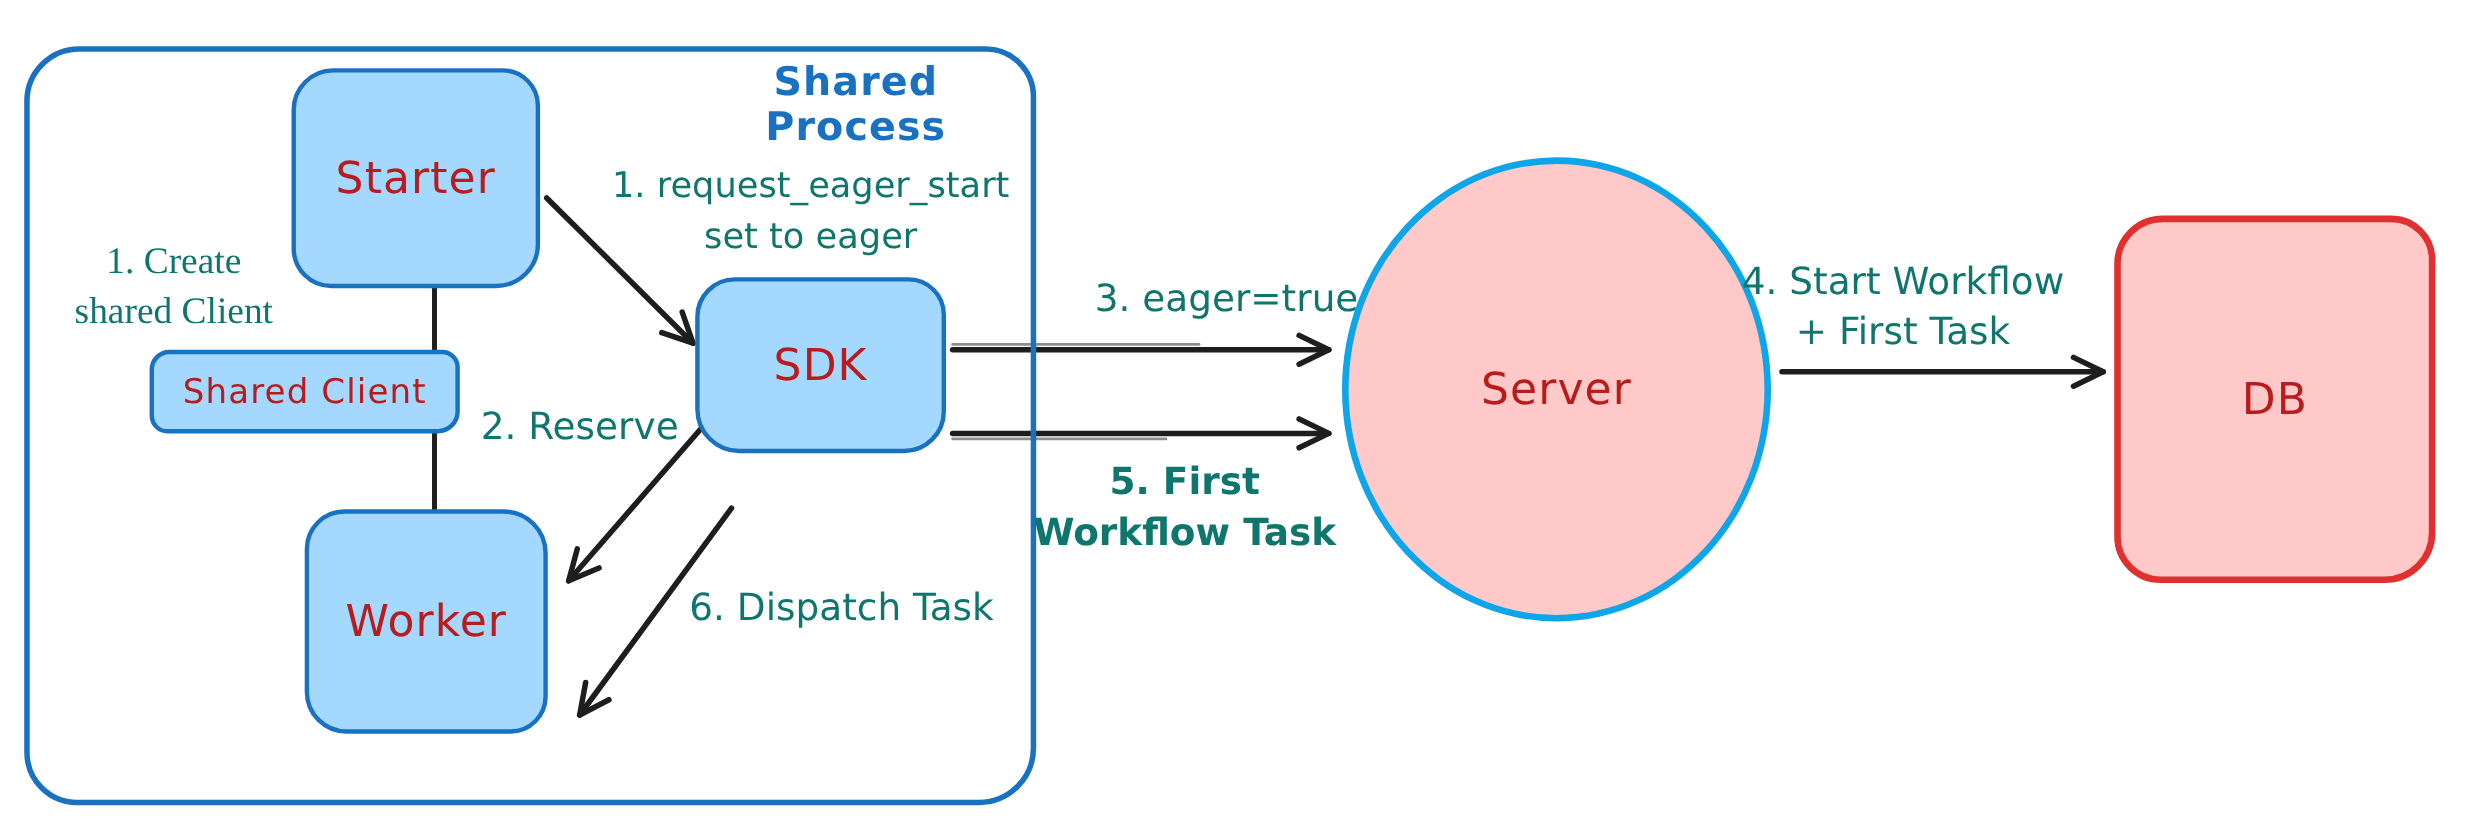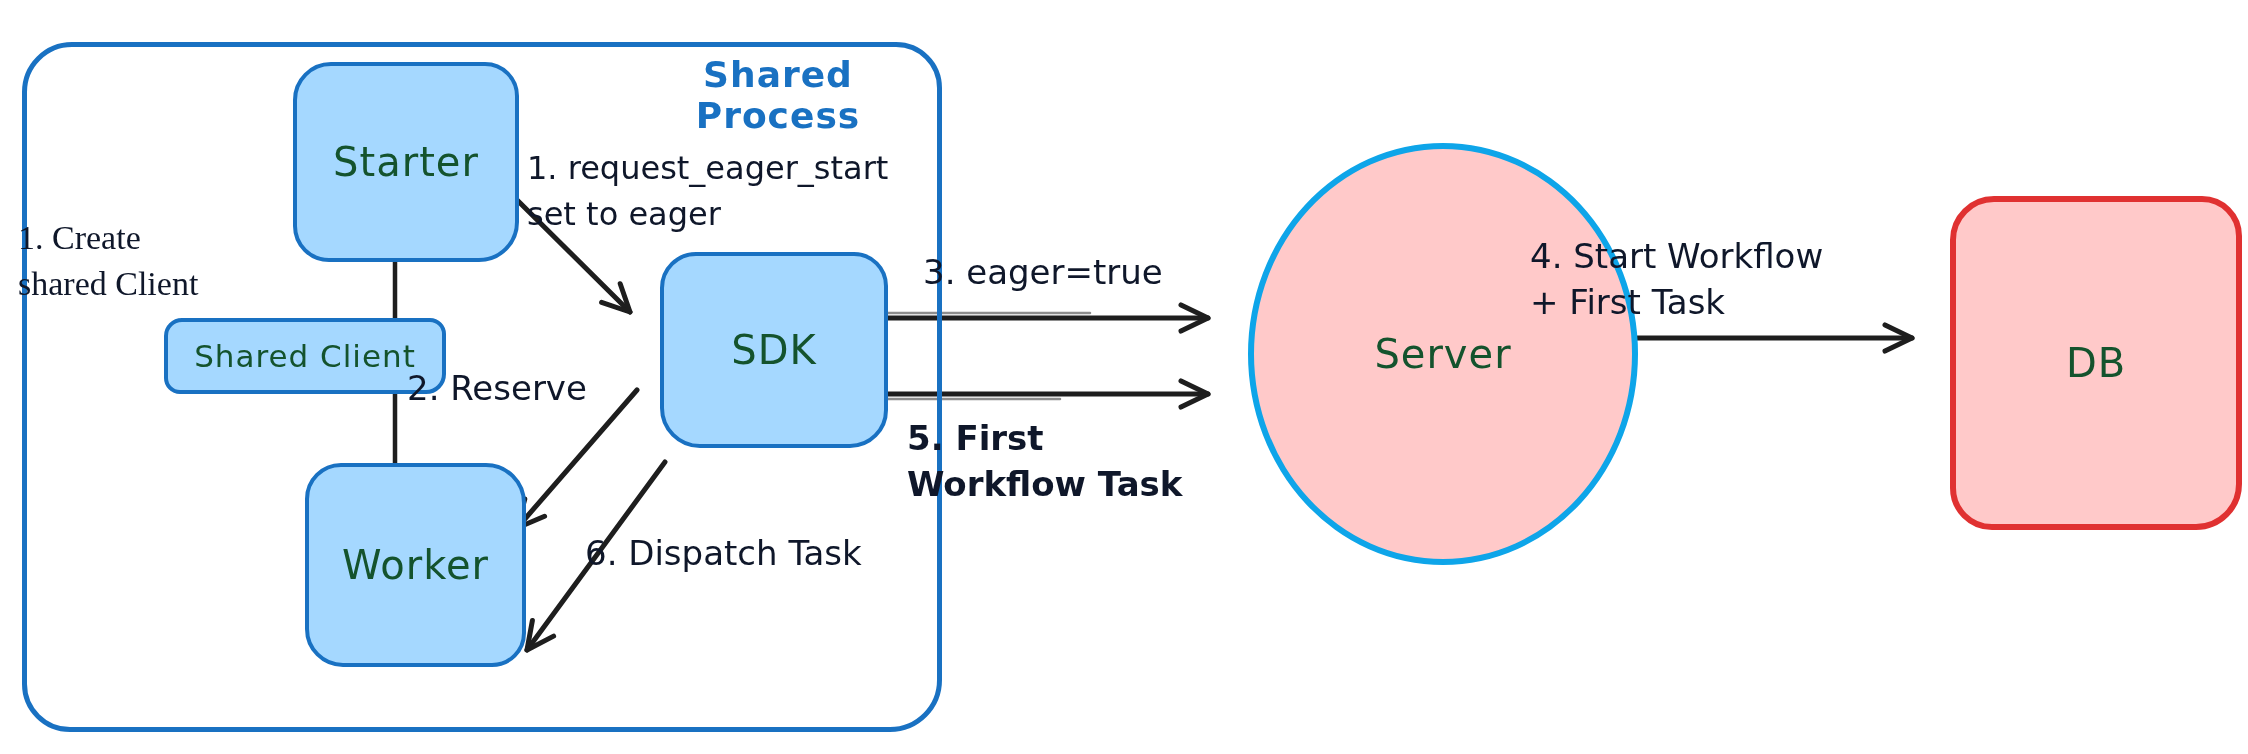--- a/index.html
+++ b/index.html
@@ -44,71 +44,70 @@
   .node {
     position: absolute;
     display: flex;
     align-items: center;
     justify-content: center;
     box-sizing: border-box;
     background: #a5d8ff;
     border: 4px solid #1971c2;
     font-size: 40px;
     letter-spacing: 1px;
-    color: #14532d;
-    margin-left: 28px;
+    color: #b91c1c;
   }
   .node--starter {
     left: 265px; top: 62px;
     width: 226px; height: 200px;
     border-radius: 38px 34px 40px 36px;
   }
   .node--shared-client {
     left: 136px; top: 318px;
     width: 282px; height: 76px;
     border-radius: 18px 16px 20px 16px;
     font-size: 31px;
   }
   .node--worker {
     left: 277px; top: 463px;
     width: 221px; height: 204px;
     border-radius: 36px 40px 34px 38px;
   }
   .node--sdk {
     left: 632px; top: 252px;
-    width: 228px; height: 196px;
+    width: 228px; height: 160px;
     border-radius: 36px 34px 38px 40px;
   }
   .node--server {
     left: 1220px; top: 143px;
     width: 390px; height: 422px;
     background: #ffc9c9;
     border: 6px solid #0ea5e9;
     border-radius: 50%;
   }
   .node--db {
     left: 1922px; top: 196px;
     width: 292px; height: 334px;
     background: #ffc9c9;
     border: 6px solid #e03131;
     border-radius: 44px 40px 46px 42px;
   }
   .ann {
     position: absolute;
-    text-align: left;
+    text-align: center;
     font-size: 34px;
     line-height: 46px;
-    color: #0f172a;
+    color: #0f766e;
   }
   .ann span { display: block; }
   .ann--create-client   { left: 18px;   top: 215px; width: 280px; font-family: Liberation Serif, serif; }
   .ann--request-eager   { left: 527px;  top: 145px; width: 420px; font-size: 32px; }
   .ann--reserve-slot    { left: 407px;  top: 365px; width: 240px; }
   .ann--dispatch-task   { left: 585px;  top: 530px; width: 360px; }
-  .ann--eager-true      { left: 923px;  top: 249px; width: 300px; }
+  .ann--eager-true      { left: 965px;  top: 249px; width: 300px; }
   .ann--first-wft       { left: 907px;  top: 415px; width: 340px; font-weight: bold; }
   .ann--start-workflow  { left: 1530px; top: 233px; width: 400px; }
 </style>
 </head>
 <body>
 
 <div class="canvas">
 
   <svg class="arrow-layer" viewBox="0 0 2248 754" fill="none" stroke="#1e1e1e" stroke-width="5" stroke-linecap="round" stroke-linejoin="round">
 

